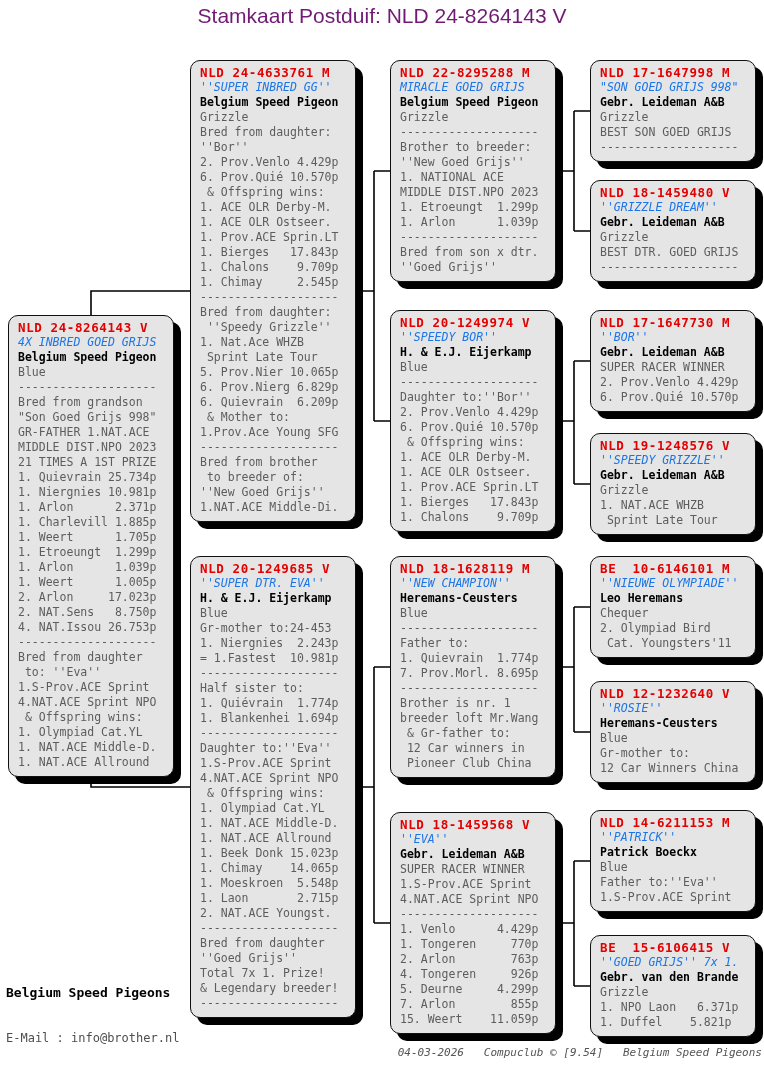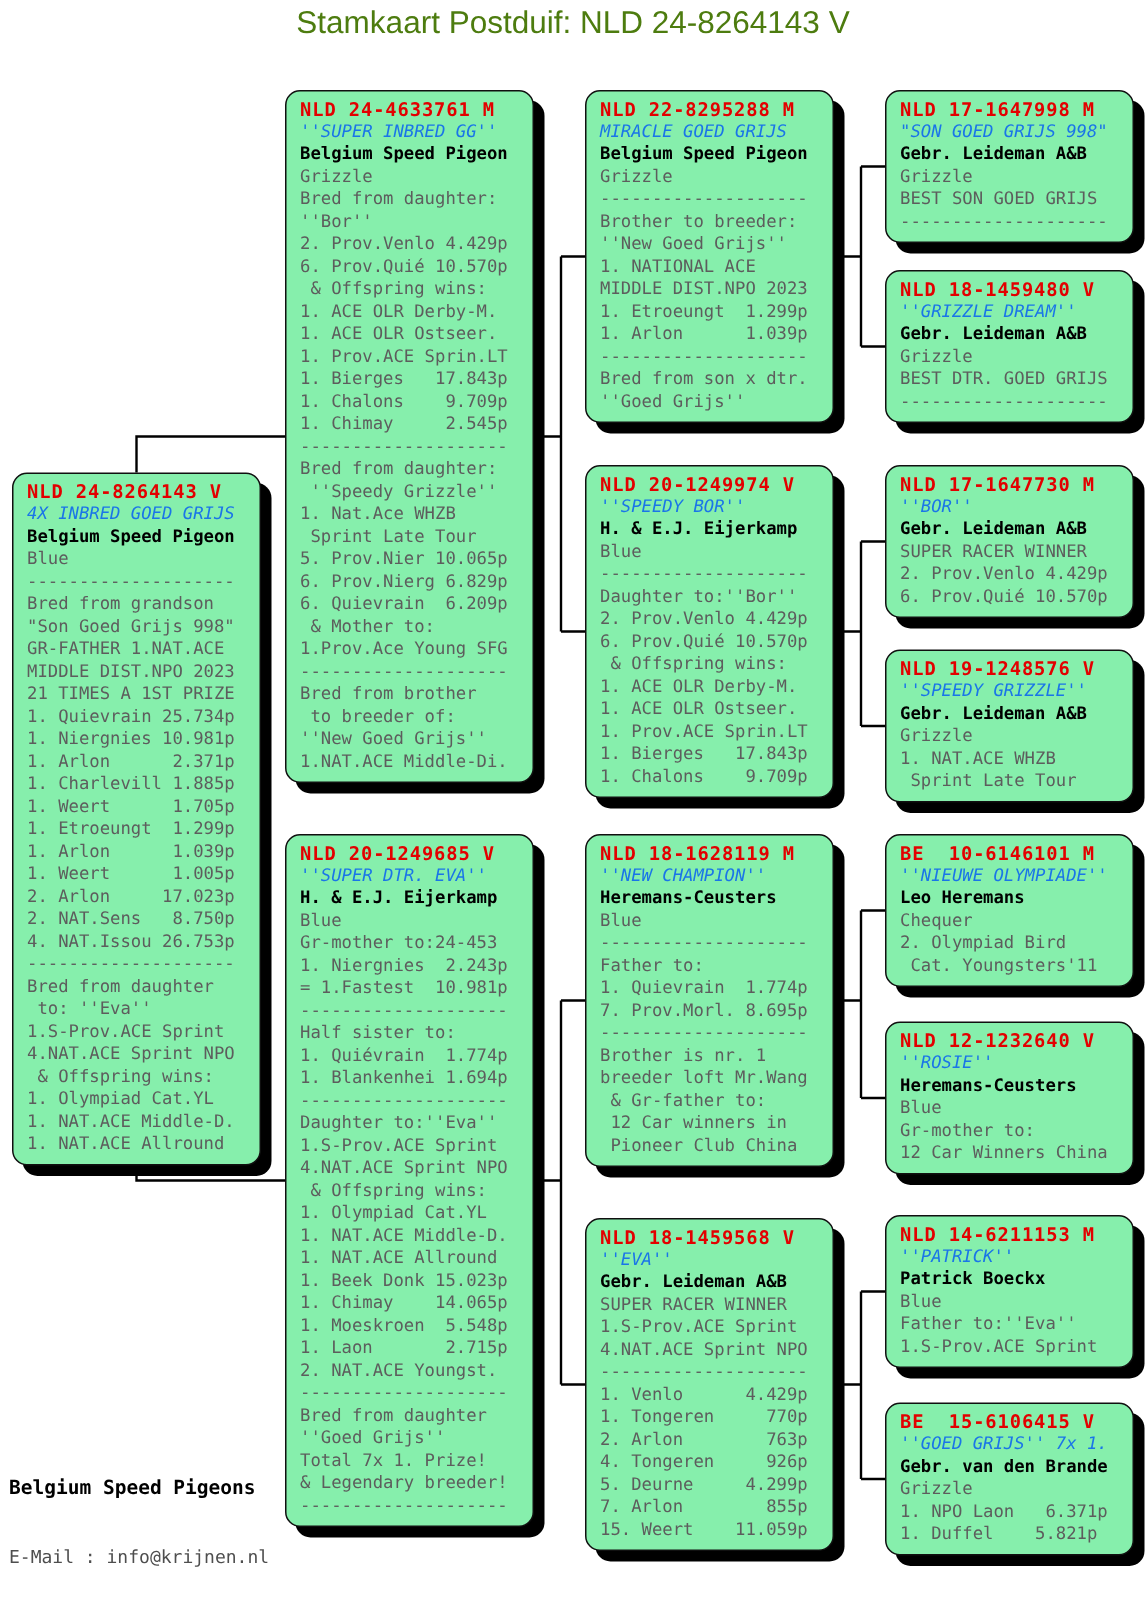--- a/index.html
+++ b/index.html
@@ -1,21 +1,21 @@
 <!DOCTYPE html>
 <html><head>
 <meta charset="utf-8">
 <style>
   html,body{margin:0;padding:0;background:#fff;}
   #page{position:relative;width:764px;height:1080px;background:#fff;overflow:hidden;
         font-family:"DejaVu Sans Mono","Liberation Mono",monospace;}
   #page-title{position:absolute;top:4px;left:0;width:100%;text-align:center;margin:0;
-        font-family:"Liberation Sans","DejaVu Sans",sans-serif;font-size:21px;font-weight:400;color:#4d7c0f;}
+        font-family:"Liberation Sans","DejaVu Sans",sans-serif;font-size:21px;font-weight:400;color:#701a75;}
   #connectors{position:absolute;top:0;left:0;}
-  .pbox{position:absolute;background:#86efac;border:1.6px solid #101010;border-radius:10px;
+  .pbox{position:absolute;background:#e5e5e5;border:1.6px solid #101010;border-radius:10px;
         box-shadow:7px 7px 0 #000;box-sizing:border-box;padding:4px 8px 4px 9px;
         font-size:11.5px;line-height:15px;color:#5d5d5d;white-space:pre;overflow:hidden;}
   .ring-id{font-weight:bold;font-size:12.5px;letter-spacing:.6px;line-height:15px;}
   .pigeon-name{font-weight:normal;font-style:italic;line-height:15px;}
   .breeder-name{font-weight:bold;color:#000;line-height:15px;}
   .pedigree-line{line-height:15px;}
   #contact{position:absolute;left:6px;top:947px;white-space:pre;}
   #contact-name{font-weight:bold;font-size:13px;color:#000;line-height:16px;}
   #contact-address{margin-top:11px;}
   #contact-email{position:absolute;left:6px;top:1031px;font-size:12px;color:#4e4e4e;white-space:pre;}
@@ -49,15 +49,16 @@
       <div class="pbox" style="left: 590px; top: 935px; width: 166px; height: 102px;"><div class="ring-id" style="color: rgb(227, 0, 0);">BE  15-6106415 V</div><div class="pigeon-name" style="color: rgb(26, 117, 232);">''GOED GRIJS'' 7x 1.</div><div class="breeder-name">Gebr. van den Brande</div><div class="pedigree-line" style="color: rgb(93, 93, 93);">Grizzle</div><div class="pedigree-line" style="color: rgb(93, 93, 93);">1. NPO Laon   6.371p</div><div class="pedigree-line" style="color: rgb(93, 93, 93);">1. Duffel    5.821p</div></div>
     </div>
 
   <div id="contact">
     <div id="contact-name">Belgium Speed Pigeons</div>
     <div id="contact-address">
       
       
     </div>
   </div>
-  <div id="contact-email">E-Mail : info@krijnen.nl</div>
+  <div id="contact-email">E-Mail : info@brother.nl</div>
 
+  <div id="footer-note">04-03-2026   Compuclub © [9.54]   Belgium Speed Pigeons</div>
 </div>
 
 </body></html>

